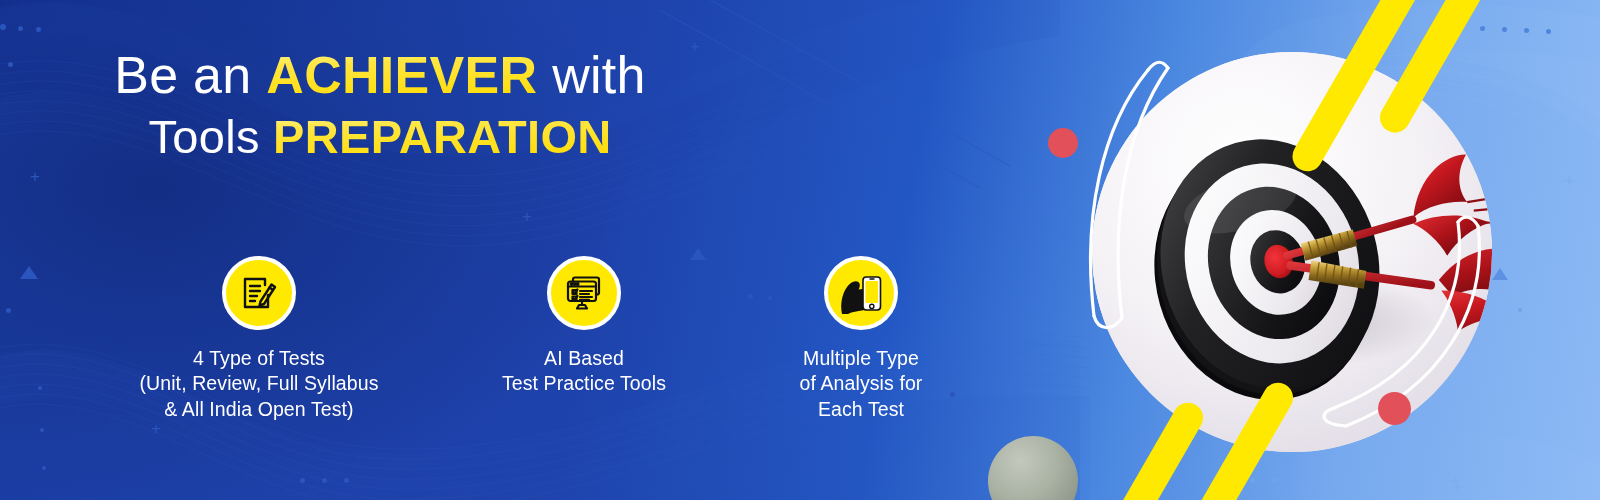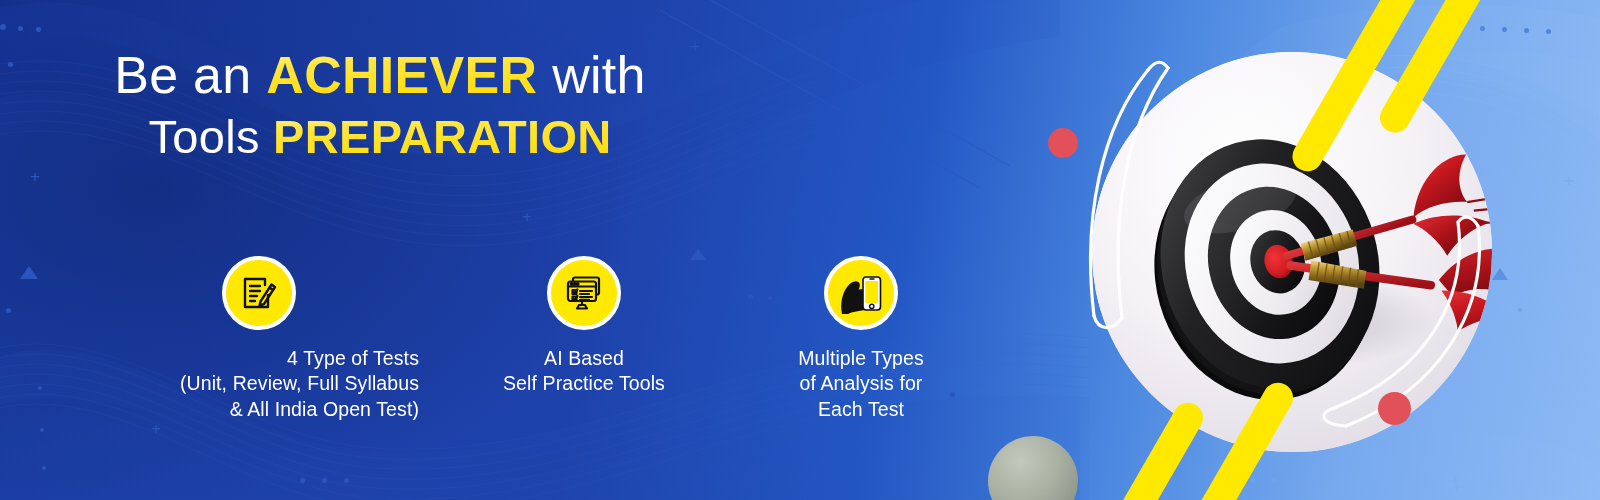--- a/index.html
+++ b/index.html
@@ -354,21 +354,21 @@
   </svg>
   <div class="reddot" style="left:1378px;top:392px;width:33px;height:33px;"></div>
 
   <div class="sphere" style="left:988px;top:436px;width:90px;height:90px;"></div>
 
   <div class="headline">
     <span class="hl-line l1"><span class="w-white">Be an </span><span class="w-yellow">ACHIEVER</span><span class="w-white"> with</span></span>
     <span class="hl-line l2"><span class="w-white">Tools </span><span class="w-yellow">PREPARATION</span></span>
   </div>
 
-  <div class="feature" style="left:99px;top:256px;width:320px;text-align:right;">
+  <div class="feature" style="left:99px;top:256px;width:320px;">
     <div class="f-icon">
       <svg width="42" height="42" viewBox="0 0 42 42">
         <g fill="none" stroke="#111111" stroke-width="2.4" stroke-linecap="round" stroke-linejoin="round">
           <path d="M7,7 L27,7 L27,13 M7,7 L7,35 L30,35 L30,23"></path>
           <path d="M12,14 L22,14"></path>
           <path d="M12,19 L22,19"></path>
           <path d="M12,24 L19,24"></path>
           <path d="M12,29 L17,29"></path>
           <path d="M22.5,29.5 L33.5,12.5 L37,15 L26,32 L21.5,33.5 Z"></path>
           <path d="M31.5,15.5 L35,18"></path>
@@ -397,38 +397,38 @@
           <path d="M9.5,24.5 L13.5,24.5 L13.5,28 L9.5,28 Z"></path>
           <path d="M10.4,26.3 L11.8,27.6 L14.4,24"></path>
           <path d="M17,25 L29,25"></path>
           <path d="M17,27.8 L26,27.8"></path>
           <path d="M19,29 L19,33"></path>
           <path d="M14,36.5 L24,36.5 L22,33 L16,33 Z"></path>
         </g>
       </svg>
     </div>
     <div class="f-label">AI Based
-Self Practice Tools</div>
+Test Practice Tools</div>
   </div>
 
   <div class="feature" style="left:761px;top:256px;width:200px;">
     <div class="f-icon">
       <svg width="50" height="50" viewBox="0 0 50 50">
 
         <path d="M6,46 C4,36 6,26 11,19 C14,14.6 19,12 22,13.8 C24.6,15.4 24,19 22.6,21.6
                  C26,20.4 29,20.8 30,22.6 C31,24.4 29.6,26.6 27.4,28
                  C30.4,27.6 32.6,28.6 33,30.4 C33.4,32.4 31.4,34.2 28.8,35.2
                  C31,35.2 32.6,36.4 32.6,38 C32.6,40.2 29.6,41.8 26,42.4
                  C22,43 16,43.6 12,46 Z" fill="#111111"></path>
         <path d="M13,20 C16,16 20,15 22,16.4" fill="none" stroke="#111111" stroke-width="2"></path>
 
         <rect x="27" y="9" width="17.5" height="33" rx="3.2" fill="#ffffff" stroke="#111111" stroke-width="1.6"></rect>
         <rect x="29.4" y="13" width="12.6" height="22" rx="1" fill="#ffe900"></rect>
         <path d="M34,11 L38,11" stroke="#111111" stroke-width="1.4" stroke-linecap="round"></path>
         <circle cx="35.8" cy="38.4" r="2.1" fill="none" stroke="#111111" stroke-width="1.4"></circle>
       </svg>
     </div>
-    <div class="f-label">Multiple Types
+    <div class="f-label">Multiple Type
 of Analysis for
 Each Test</div>
   </div>
 
 </div>
 
 </body></html>

